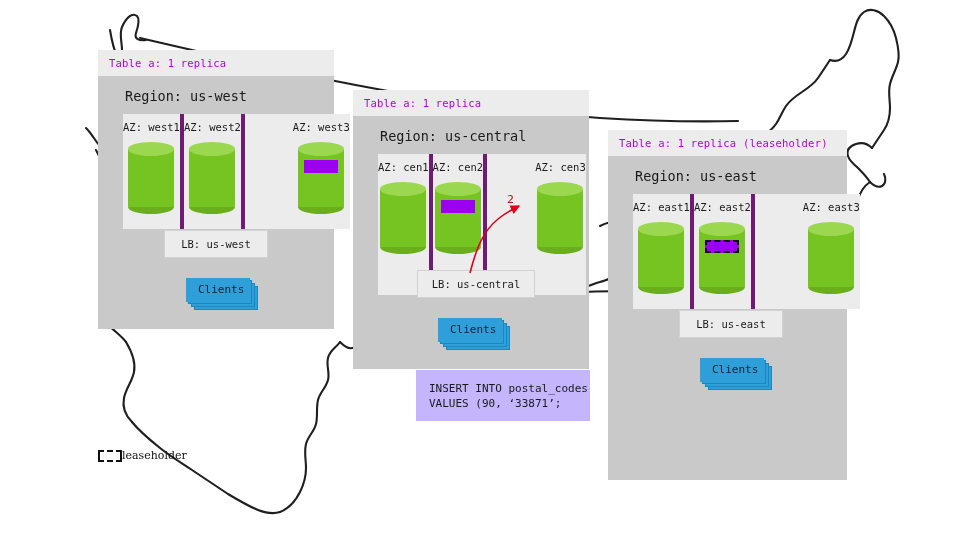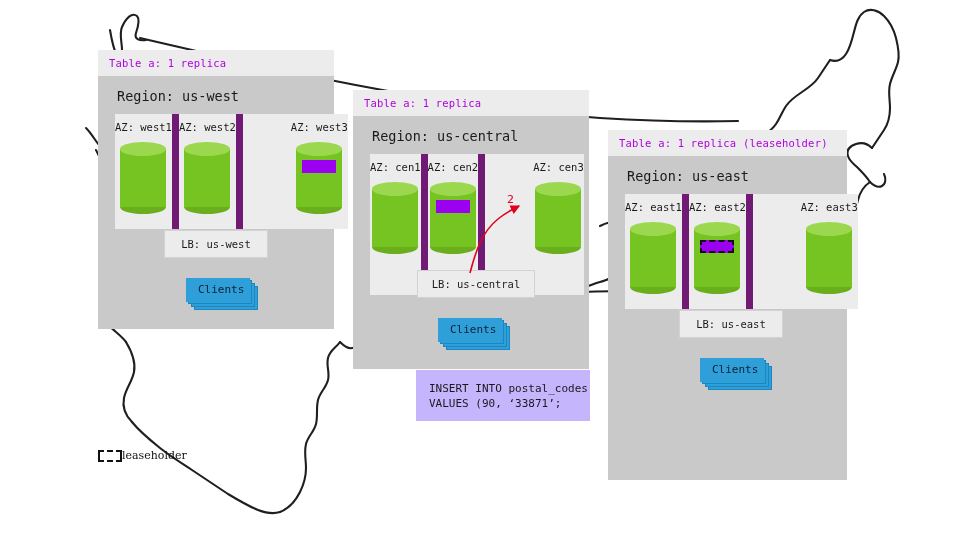--- a/index.html
+++ b/index.html
@@ -19,38 +19,38 @@
   .panel-header{
     background:#ececec;
     color:#b000e0;
     font-size:10.5px;
     letter-spacing:0.2px;
     padding:7px 10px 7px 11px;
     white-space:nowrap;
   }
   .panel-body{
     background:#c9c9c9;
-    padding:8px 10px 12px 17px;
+    padding:8px 10px 12px 25px;
     box-sizing:border-box;
   }
   .region-title{
     color:#1a1a1a;
     font-size:13.5px;
     margin:4px 0 10px 2px;
     white-space:nowrap;
   }
   .az-row{
     display:flex;
     background:#ececec;
     box-sizing:border-box;
   }
   .az-cell{
     flex:1 1 0;
     background:#ececec;
-    border-right:7px solid #701a75;
+    border-right:4px solid #701a75;
     padding:7px 0 10px 0;
     display:flex;
     flex-direction:column;
     align-items:center;
     position:relative;
     box-sizing:border-box;
   }
   .az-cell:last-child{border-right:none;margin-left:48px;}
   .az-label{
     font-size:10.5px;

